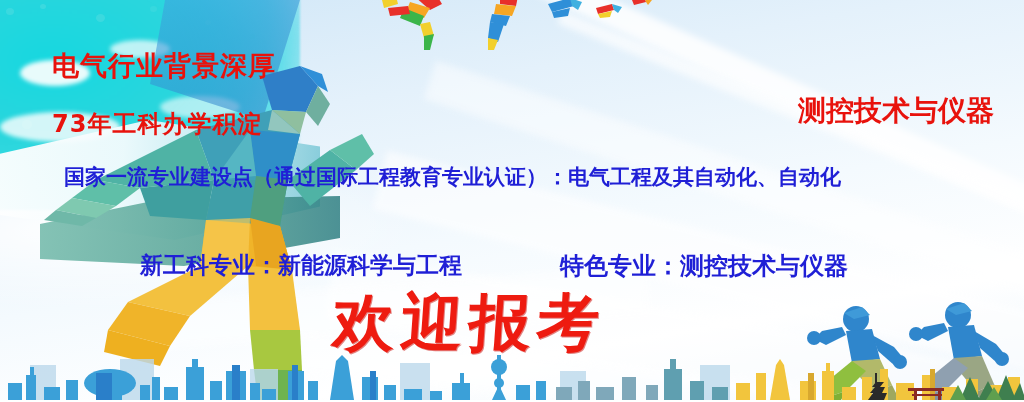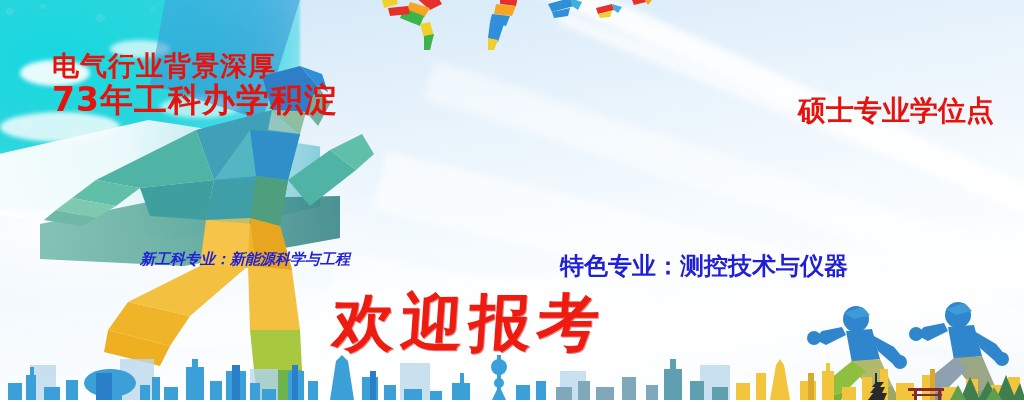--- a/index.html
+++ b/index.html
@@ -62,27 +62,27 @@
   .runner{position:absolute;}
 
   
   .txt{position:absolute;white-space:nowrap;font-weight:bold;
        font-family:"DejaVu Sans","Liberation Sans",sans-serif;}
 
   .red{color:#e8120c;}
   .blue{color:#1f1fd6;}
 
   .t-left1{left:52px;top:48px;font-size:27px;letter-spacing:1px;}
-  .t-left2{left:52px;top:78px;font-size:33px;letter-spacing:1px;}
+  .t-left2{left:52px;top:108px;font-size:24px;letter-spacing:1px;}
   .t-right1{right:30px;top:48px;font-size:28px;letter-spacing:0px;}
   .t-right2{right:30px;top:92px;font-size:28px;letter-spacing:0px;}
 
   .t-row1{left:64px;top:163px;font-size:21px;}
   .t-row2{left:34px;top:206px;font-size:21px;}
-  .t-row3a{left:140px;top:250px;font-size:15px;font-style:italic;}
+  .t-row3a{left:140px;top:250px;font-size:23px;}
   .t-row3b{left:560px;top:250px;font-size:24px;}
 
   .t-welcome{left:333px;top:281px;font-size:62px;color:#ee1b10;
     font-family:"DejaVu Serif","Liberation Serif",serif;
     font-weight:bold;letter-spacing:6px;
     transform:skewX(-4deg);
     text-shadow:1px 1px 0 rgba(200,10,5,.5);}
 </style>
 </head>
 <body>
@@ -333,20 +333,21 @@
     </g>
     <g fill="#5f9f4f">
       <path d="M950 75 L958 60 L966 75 Z"></path>
       <path d="M986 75 L994 62 L1002 75 Z"></path>
     </g>
   </svg>
 
   <div class="txt red t-left1">电气行业背景深厚</div>
   <div class="txt red t-left2">73年工科办学积淀</div>
 
-  <div class="txt red t-right2">硕士专业学位点</div>
-
+  <div class="txt red t-right2">测控技术与仪器</div>
+
+  <div class="txt blue t-row1">国家一流专业建设点（通过国际工程教育专业认证）：电气工程及其自动化、自动化</div>
   <div class="txt blue t-row3a">新工科专业：新能源科学与工程</div>
   <div class="txt blue t-row3b">特色专业：测控技术与仪器</div>
 
   <div class="txt t-welcome">欢迎报考</div>
 
 </div>
 
 </body></html>

